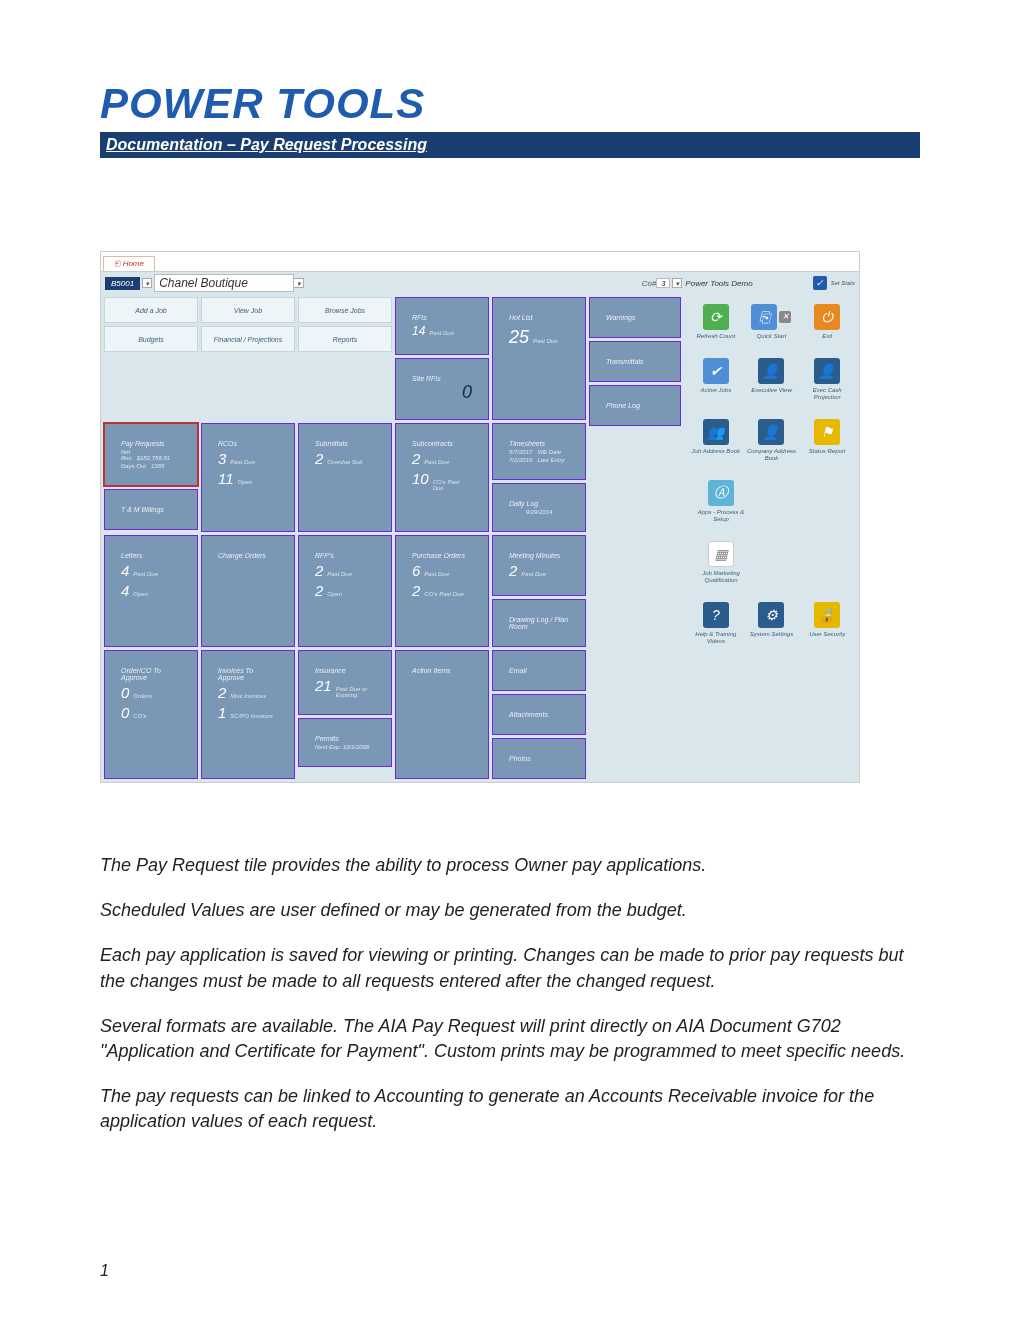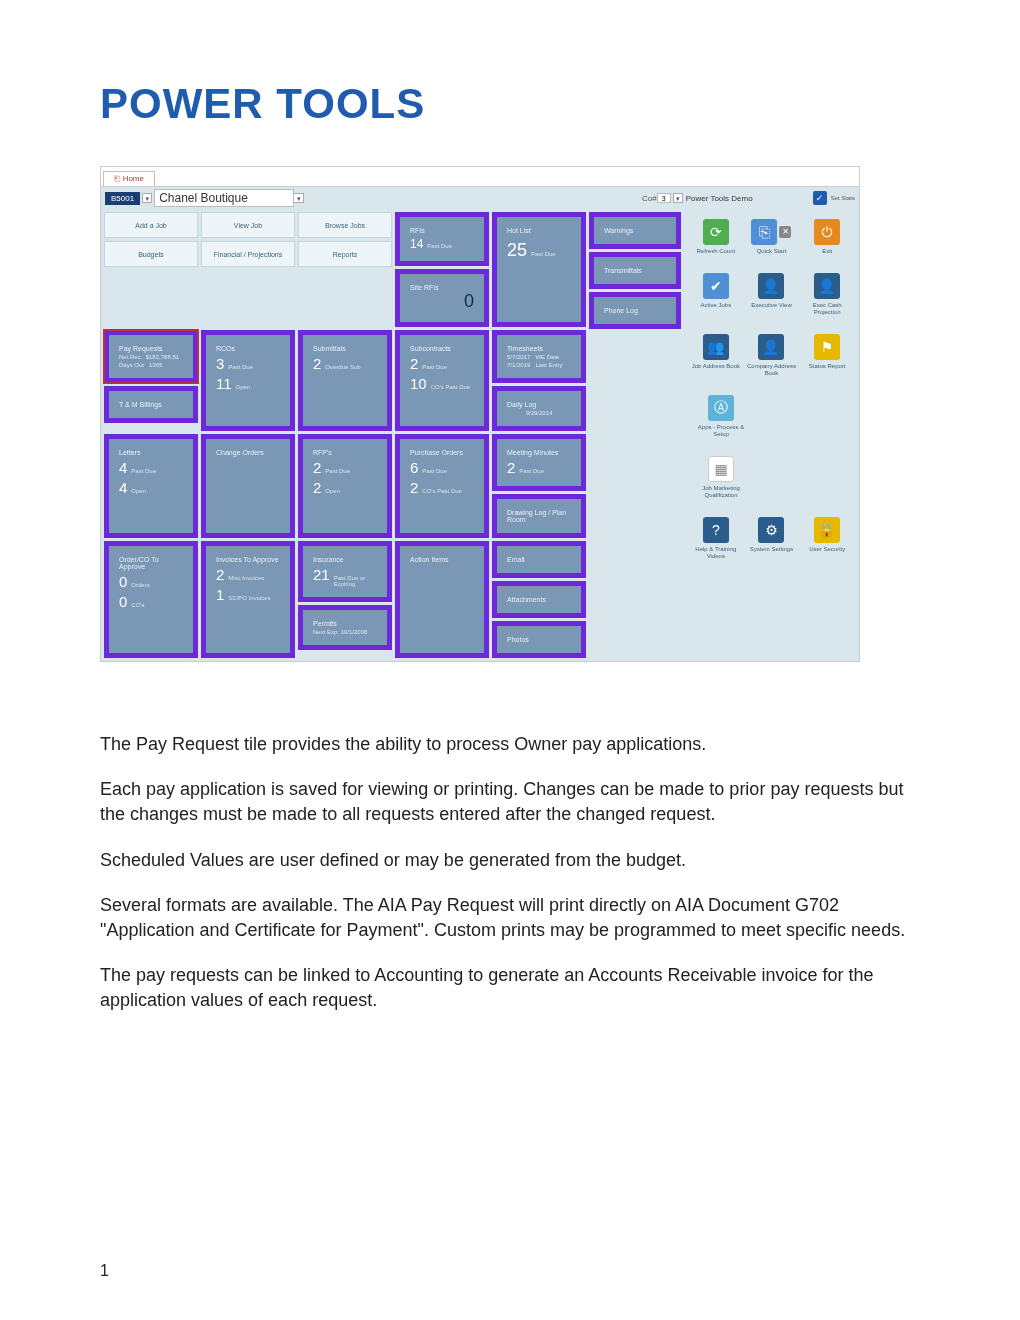--- a/index.html
+++ b/index.html
@@ -1,36 +1,36 @@
 <!DOCTYPE html>
 <html><head>
 <meta charset="utf-8">
 <style>
   * { box-sizing: border-box; margin: 0; padding: 0; }
   body { font-family: Arial, sans-serif; width:1020px; height:1320px; background:#fff; }
-  .page { padding: 80px 100px 40px 100px; }
+  .page { padding: 80px 100px 40px 100px; font-style: italic; }
   .title { font-size: 42px; font-weight:bold; color:#1f5cad; letter-spacing:1px; }
   .subtitle-bar { background:#1b3e72; color:#fff; font-weight:bold; font-size:16px; padding:4px 6px; margin-top:4px; text-decoration: underline; }
-  .app-shot { margin-top:38px; width:760px; border:1px solid #ccc; background:#d9e7ed; font-family:Arial,sans-serif; }
+  .app-shot { margin-top:93px; width:760px; border:1px solid #ccc; background:#d9e7ed; font-family:Arial,sans-serif; }
   .app-tab-row { background:#fff; border-bottom:1px solid #ccc; }
   .app-tab { display:inline-block; font-size:8px; padding:2px 10px; border:1px solid #e4b4aa; border-bottom:none; color:#c0392b; background:#fff; margin-left:2px; }
   .toolbar { background:#d9e7ed; display:flex; align-items:center; padding:2px 4px; font-size:8px; }
   .job-badge { background:#1b3e72; color:#fff; padding:2px 6px; font-size:8px; border-radius:0; }
   .job-drop { display:inline-block; background:#fff; border:1px solid #aaa; width:10px; height:10px; text-align:center; font-size:7px; line-height:10px; margin-left:2px; color:#555;}
   .job-name { background:#fff; border:1px solid #bbb; padding:1px 4px; font-size:12px; color:#333; flex:0 0 140px; margin-left:2px;}
   .spacer-flex { flex:1; }
   .co-label { font-size:8px; color:#555;text-align:right; }
   .co-box { display:inline-block; background:#fff; border:1px solid #bbb; width:14px; height:10px; font-size:7px; text-align:center; line-height:10px;}
   .demo-name { font-size:8px; color:#333; margin-left:3px;}
   .blue-sq { width:14px; height:14px; background:#1f5cad; color:#fff; font-size:9px; text-align:center; line-height:14px; border-radius:2px; margin-left:60px;}
   .stats-label { font-size:6px; color:#555; margin-left:4px;}
   .app-body { display:flex; }
   .tiles-area { flex:1; padding:3px; }
   .navbtn { background:#eef5f8; border:1px solid #c5d5dc; flex:1; font-size:7px; color:#3b5f78; text-align:center; display:flex; align-items:center; justify-content:center; height:26px; }
-  .tile { background:#7a97b5; border:5px solid #6d28d9; color:#fff; font-size:7px; padding:10px; position:relative; min-height:44px; }
+  .tile { background:#7a97b5; border:1px solid #6d28d9; color:#fff; font-size:7px; padding:16px; position:relative; min-height:44px; }
   .tile.h32 { min-height:28px; }
   .tile .ttitle { font-size:7px; font-weight:normal; color:#eaf0f5; }
   .tile .stat { display:flex; align-items:baseline; gap:4px; margin-top:3px; }
   .tile .num { font-size:15px; color:#fff; font-weight:normal; }
   .tile .numsm { font-size:12px; color:#fff; }
   .tile .lbl { font-size:6px; color:#d8e3ec; }
   .tile .line { font-size:6px; color:#e0e8ef; margin-top:2px;}
   .payreq-outline { outline:2px solid #b33; outline-offset:-1px; }
   .side-panel { width:175px; background:#d9e7ed; padding:10px 4px; }
   .icon-row { display:flex; justify-content:space-around; margin-bottom:18px; }
@@ -50,20 +50,21 @@
   .body-text { margin-top:70px; font-size:18px; color:#222; line-height:1.4; }
   .body-text p { margin-bottom:20px; }
   .page-num { position:absolute; bottom:40px; left:100px; font-size:16px; color:#222; }
   .numzero-dark { color:#0a2e42 !important; }
 </style>
 </head>
 <body>
 
 <div class="page">
   <div class="title">POWER TOOLS</div>
+  <div class="subtitle-bar">Documentation – Pay Request Processing</div>
 
   <div class="app-shot">
     <div class="app-tab-row">
       <span class="app-tab"><span>⎗ </span><span>Home</span></span>
     </div>
     <div class="toolbar">
       <span class="job-badge">B5001</span>
       <span class="job-drop">▾</span>
       <span class="job-name">Chanel Boutique</span>
       <span class="job-drop" style="margin-left:0;border-left:none">▾</span>
@@ -364,20 +365,20 @@
               <div class="icon-box ic-yellow">🔒</div>
               <div class="icon-lbl">User Security</div>
             </div>
         </div>
       </div>
     </div>
   </div>
 
   <div class="body-text">
     <p>The Pay Request tile provides the ability to process Owner pay applications.</p>
+    <p>Scheduled Values are user defined or may be generated from the budget.</p>
     <p>Each pay application is saved for viewing or printing.  Changes can be made to prior pay requests but the changes must be made to all requests entered after the changed request.</p>
-    <p>Scheduled Values are user defined or may be generated from the budget.</p>
     <p>Several formats are available.  The AIA Pay Request will print directly on AIA Document G702 "Application and Certificate for Payment".   Custom prints may be programmed to meet specific needs.</p>
     <p>The pay requests can be linked to Accounting to generate an Accounts Receivable invoice for the application values of each request.</p>
   </div>
 
   <div class="page-num">1</div>
 </div>
 
 </body></html>

